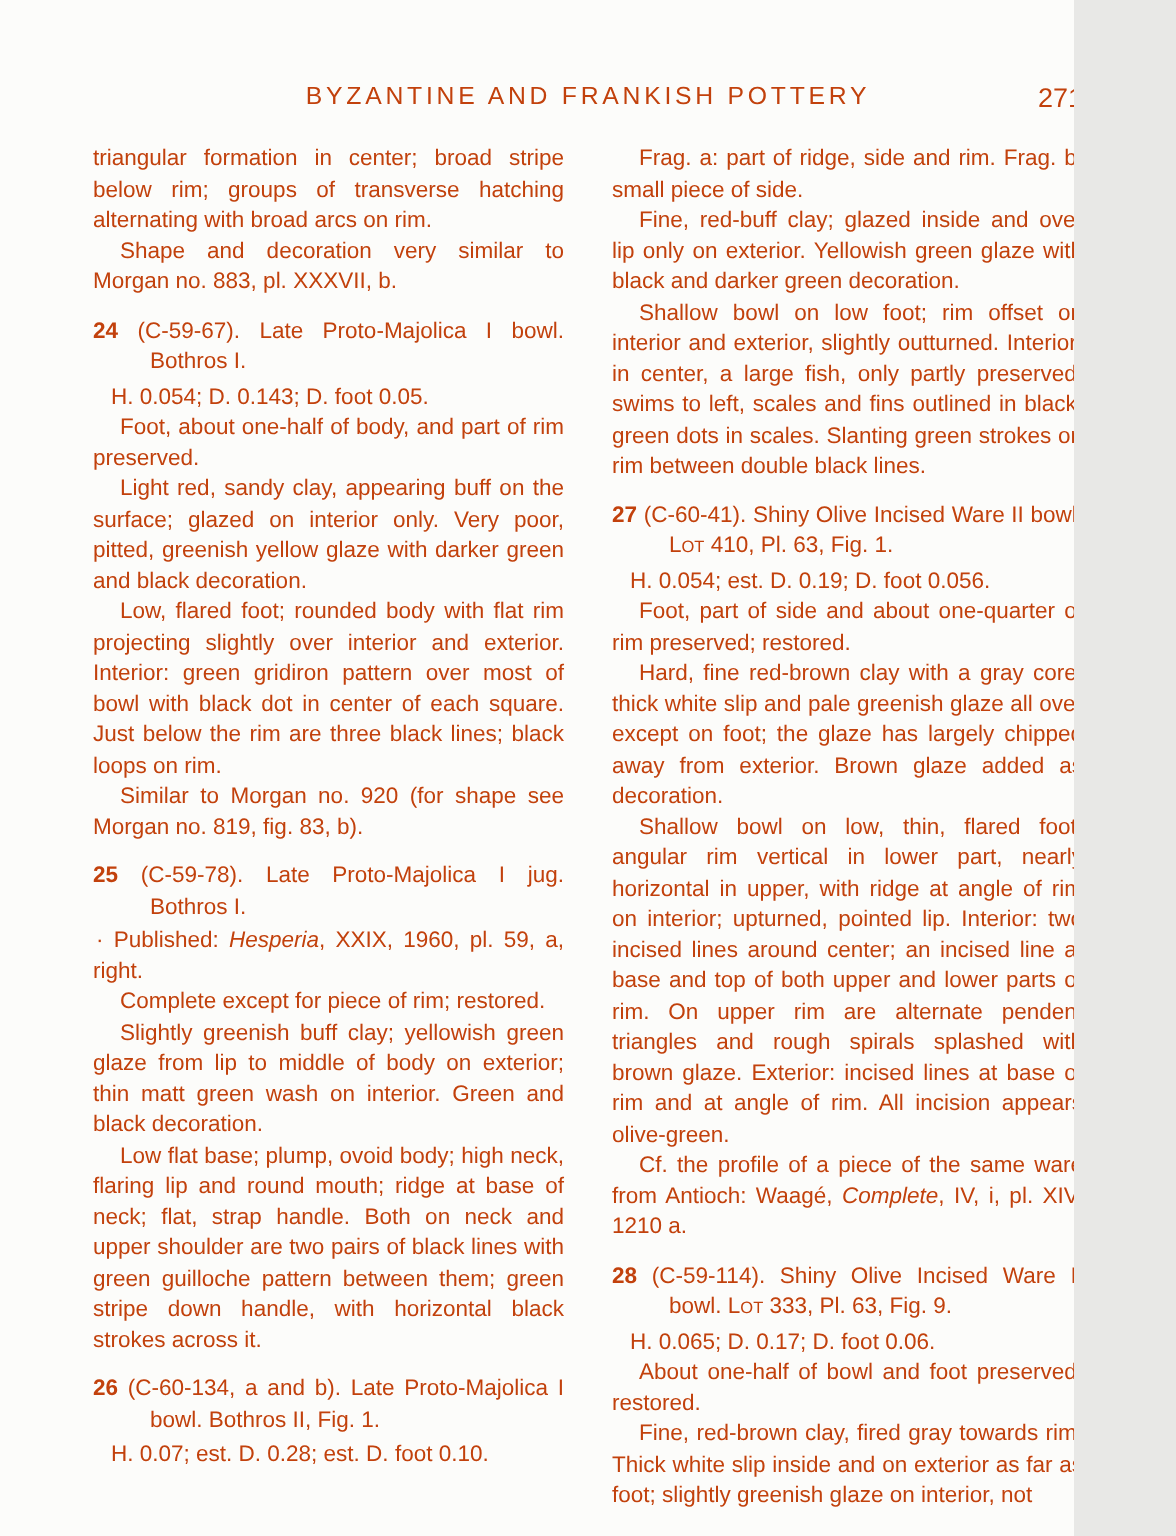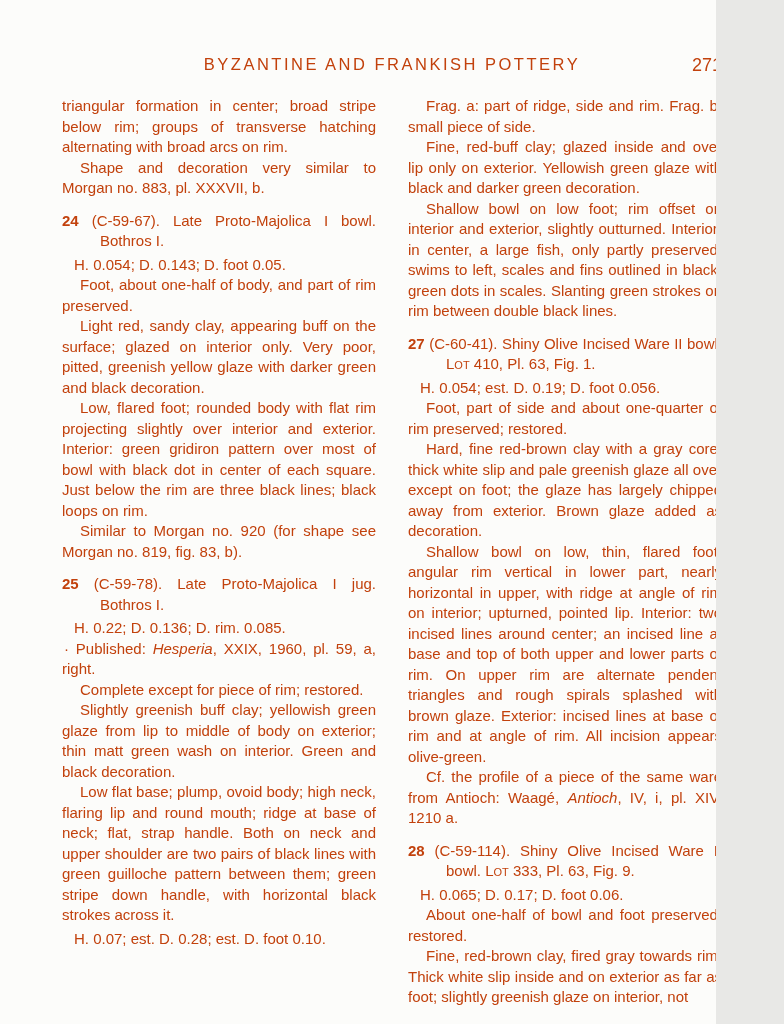--- a/index.html
+++ b/index.html
@@ -94,38 +94,38 @@
     <div class="col">
       <p class="para cont">triangular formation in center; broad stripe below rim; groups of transverse hatching alternating with broad arcs on rim.</p>
       <p class="para">Shape and decoration very similar to Morgan no. 883, pl. XXXVII, b.</p>
       <p class="entry"><b class="entry-num">24</b> <span>(C-59-67).  Late Proto-Majolica I bowl. Bothros I.</span></p>
       <p class="meas">H. 0.054; D. 0.143; D. foot 0.05.</p>
       <p class="para">Foot, about one-half of body, and part of rim preserved.</p>
       <p class="para">Light red, sandy clay, appearing buff on the surface; glazed on interior only.  Very poor, pitted, greenish yellow glaze with darker green and black decoration.</p>
       <p class="para">Low, flared foot; rounded body with flat rim projecting slightly over interior and exterior. Interior: green gridiron pattern over most of bowl with black dot in center of each square. Just below the rim are three black lines; black loops on rim.</p>
       <p class="para">Similar to Morgan no. 920 (for shape see Morgan no. 819, fig. 83, b).</p>
       <p class="entry"><b class="entry-num">25</b> <span>(C-59-78).  Late Proto-Majolica I jug. Bothros I.</span></p>
-      <p class="meas">H. 0.22; D. 0.136; D. rim. 0.085.</p>
       <p class="pub"><span>· Published: </span><i>Hesperia</i><span>, XXIX, 1960, pl. 59, a, right.</span></p>
       <p class="para">Complete except for piece of rim; restored.</p>
       <p class="para">Slightly greenish buff clay; yellowish green glaze from lip to middle of body on exterior; thin matt green wash on interior.  Green and black decoration.</p>
       <p class="para">Low flat base; plump, ovoid body; high neck, flaring lip and round mouth; ridge at base of neck; flat, strap handle.  Both on neck and upper shoulder are two pairs of black lines with green guilloche pattern between them; green stripe down handle, with horizontal black strokes across it.</p>
+      <p class="entry"><b class="entry-num">26</b> <span>(C-60-134, a and b).  Late Proto-Majolica I bowl.  Bothros II, Fig. 1.</span></p>
       <p class="meas">H. 0.07; est. D. 0.28; est. D. foot 0.10.</p>
     </div>
 
     <div class="col">
       <p class="para">Frag. a: part of ridge, side and rim.  Frag. b: small piece of side.</p>
       <p class="para">Fine, red-buff clay; glazed inside and over lip only on exterior.  Yellowish green glaze with black and darker green decoration.</p>
       <p class="para">Shallow bowl on low foot; rim offset on interior and exterior, slightly outturned.  Interior: in center, a large fish, only partly preserved, swims to left, scales and fins outlined in black, green dots in scales.  Slanting green strokes on rim between double black lines.</p>
       <p class="entry"><b class="entry-num">27</b> <span>(C-60-41).  Shiny Olive Incised Ware II bowl.  </span><span class="sc">Lot</span><span> 410, Pl. 63, Fig. 1.</span></p>
       <p class="meas">H. 0.054; est. D. 0.19; D. foot 0.056.</p>
       <p class="para">Foot, part of side and about one-quarter of rim preserved; restored.</p>
       <p class="para">Hard, fine red-brown clay with a gray core; thick white slip and pale greenish glaze all over except on foot; the glaze has largely chipped away from exterior.  Brown glaze added as decoration.</p>
       <p class="para">Shallow bowl on low, thin, flared foot; angular rim vertical in lower part, nearly horizontal in upper, with ridge at angle of rim on interior; upturned, pointed lip.  Interior: two incised lines around center; an incised line at base and top of both upper and lower parts of rim.  On upper rim are alternate pendent triangles and rough spirals splashed with brown glaze.  Exterior: incised lines at base of rim and at angle of rim.  All incision appears olive-green.</p>
-      <p class="para"><span>Cf. the profile of a piece of the same ware from Antioch: Waagé, </span><i>Antioch</i><span>, IV, i, pl. XIV, 1210 a.</span></p>
+      <p class="para"><span>Cf. the profile of a piece of the same ware from Antioch: Waagé, </span><i>Complete</i><span>, IV, i, pl. XIV, 1210 a.</span></p>
       <p class="entry"><b class="entry-num">28</b> <span>(C-59-114).  Shiny Olive Incised Ware II bowl.  </span><span class="sc">Lot</span><span> 333, Pl. 63, Fig. 9.</span></p>
       <p class="meas">H. 0.065; D. 0.17; D. foot 0.06.</p>
       <p class="para">About one-half of bowl and foot preserved; restored.</p>
       <p class="para">Fine, red-brown clay, fired gray towards rim. Thick white slip inside and on exterior as far as foot; slightly greenish glaze on interior, not</p>
     </div>
 
   </div>
 </div>
 
 </body></html>

